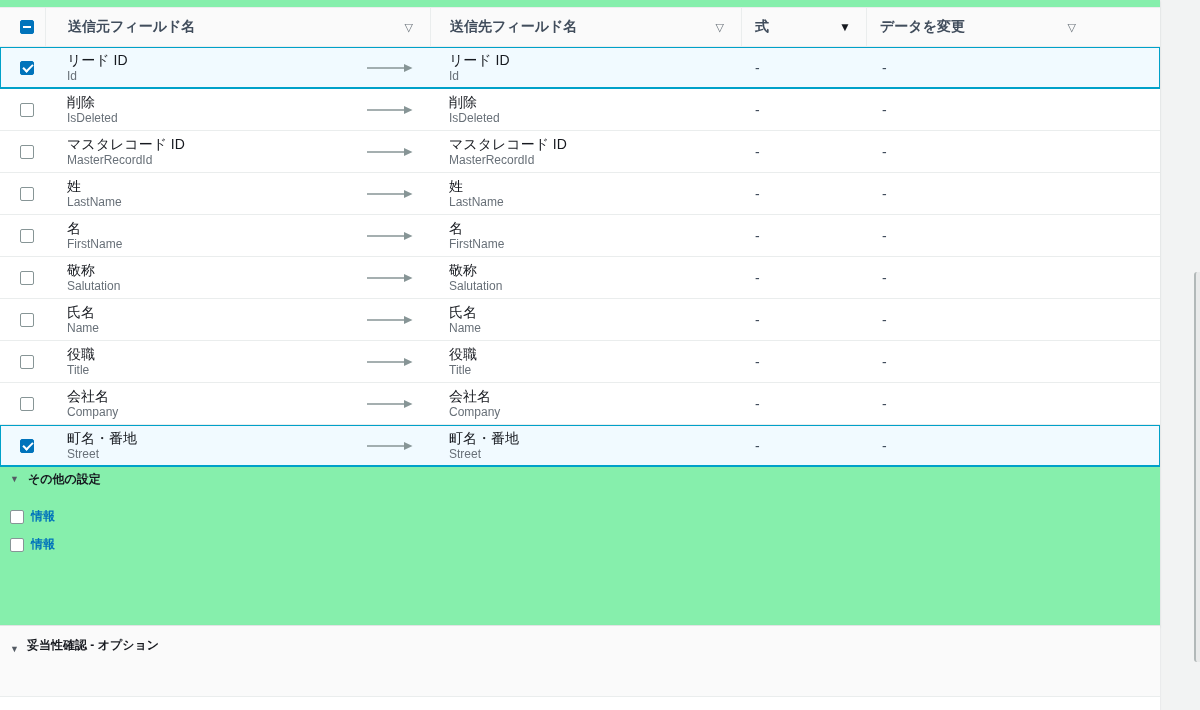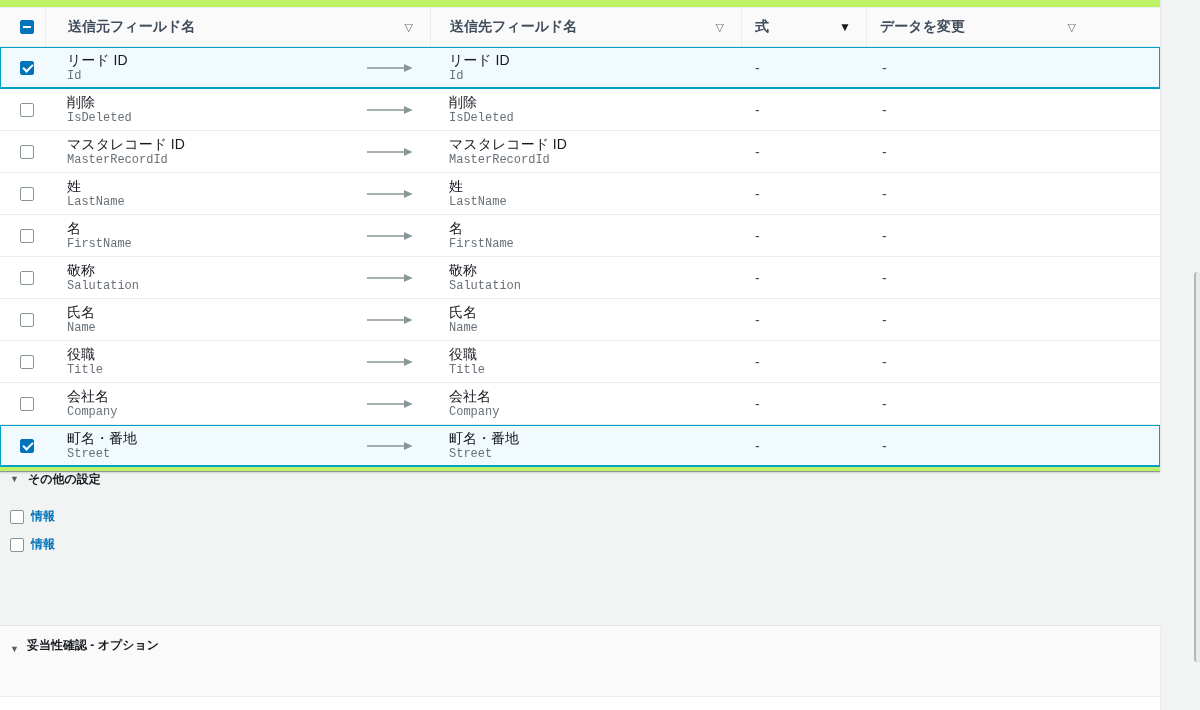--- a/index.html
+++ b/index.html
@@ -8,22 +8,22 @@
     font-family:"Liberation Sans","DejaVu Sans",sans-serif;
     background:#f2f3f3;
     color:#16191f;
     overflow:hidden;
     position:relative;
   }
   .page { position:relative; width:1200px; height:710px; }
 
   
   .panel1 {
-    position:absolute; left:0; top:0; width:1160px; height:472px;
-    background:#bef264;
+    position:absolute; left:0; top:0; width:1160px; height:626px;
+    background:#86efac;
     border-bottom:1px solid #8d969e;
     box-shadow:0 1px 2px rgba(0,28,36,.15);
   }
 
   
   .thead {
     margin-top:7px; height:40px;
     background:#fafafa;
     border-top:1px solid #eaeded;
     border-bottom:1px solid #eaeded;
@@ -72,21 +72,21 @@
     border-bottom-color:#00a1c9;
   }
   .cell { display:flex; align-items:center; height:100%; }
   .c-check  { width:45px; padding-left:20px; }
   .c-source { width:385px; padding:0 17px 0 22px; justify-content:space-between; }
   .c-dest   { width:311px; padding:0 17px 0 19px; }
   .c-exp    { width:125px; padding:0 15px 0 14px; }
   .c-mod    { width:224px; padding:0 14px 0 16px; }
   .c-spacer { width:70px; }
   .fld .jp  { font-size:14px; line-height:17px; color:#16191f; }
-  .fld .api { font-size:12px; line-height:15px; color:#687078;font-family:Liberation Mono, monospace; }
+  .fld .api { font-size:12px; line-height:15px; color:#687078; }
   .dash { font-size:14px; color:#414d5c; }
   .arrow { flex:0 0 46px; }
 
   
   .sec-header {
     position:absolute; left:10px; top:471px;
     display:flex; align-items:center; gap:9px; cursor:pointer;
   }
   .caret { font-size:9px; color:#545b64; line-height:1; }
   .sec-title { font-size:12px; font-weight:700; color:#16191f; }

